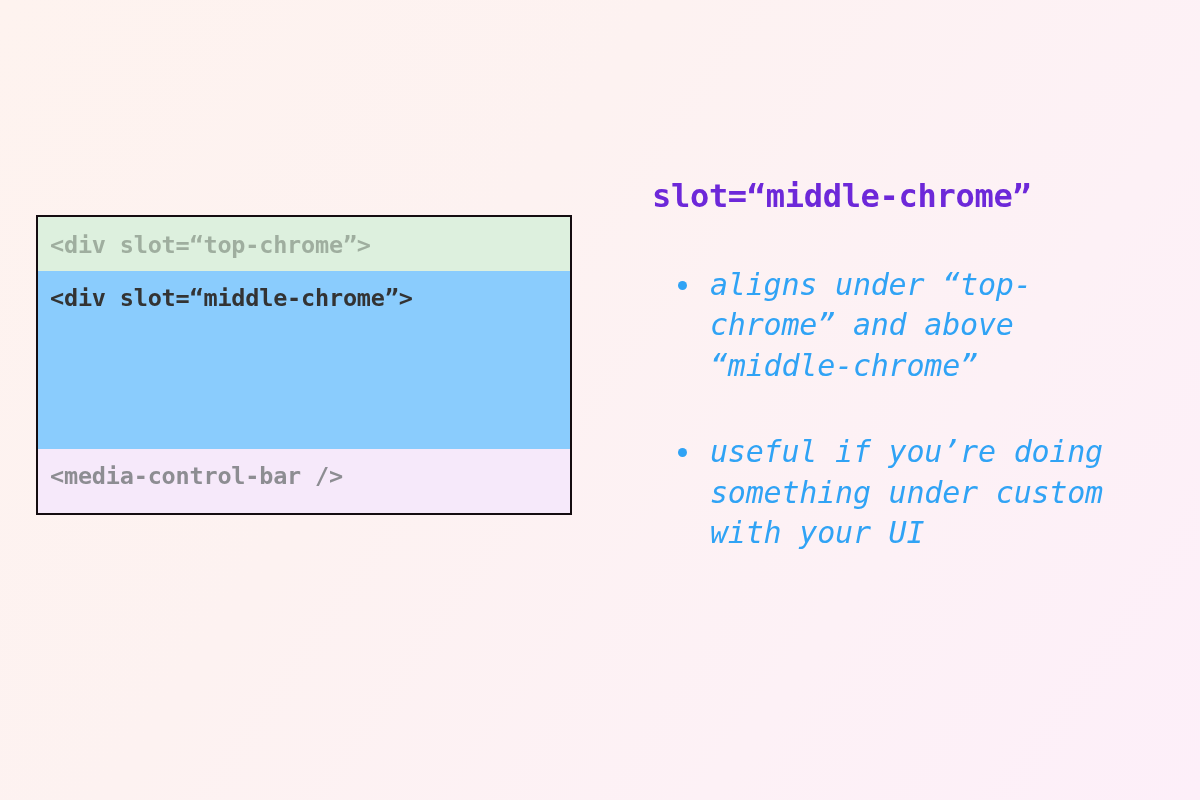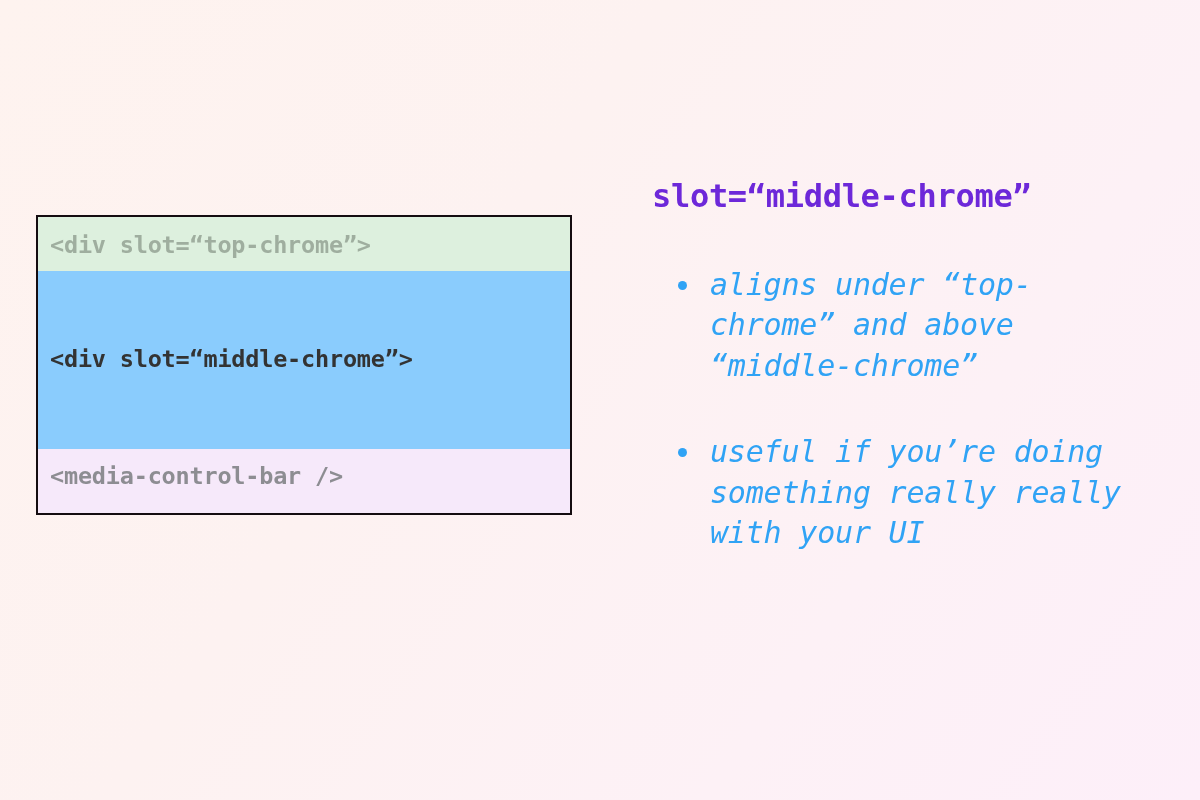--- a/index.html
+++ b/index.html
@@ -53,21 +53,20 @@
     background: #ddf0de;
     color: #9fae9f;
     padding: 14px 0 0 12px;
   }
 
   .band-middle {
     flex: 1 1 auto;
     background: #8accfd;
     color: #333333;
     padding: 13px 0 16px 12px;
-    align-items: center;
   }
 
   .band-bottom {
     height: 64px;
     background: #f6e9fa;
     color: #8d8d92;
     padding: 13px 4px 0 12px;
   }
 
   
@@ -149,20 +148,20 @@
 
     <ul class="bullet-list">
 
       <li class="bullet-item">
         <span class="bullet-dot"></span>
         <span>aligns under “top-chrome” and above “middle-chrome”</span>
       </li>
 
       <li class="bullet-item">
         <span class="bullet-dot"></span>
-        <span>useful if you’re doing something really really with your UI</span>
+        <span>useful if you’re doing something under custom with your UI</span>
       </li>
 
     </ul>
 
   </div>
 
 </div>
 
 </body></html>

